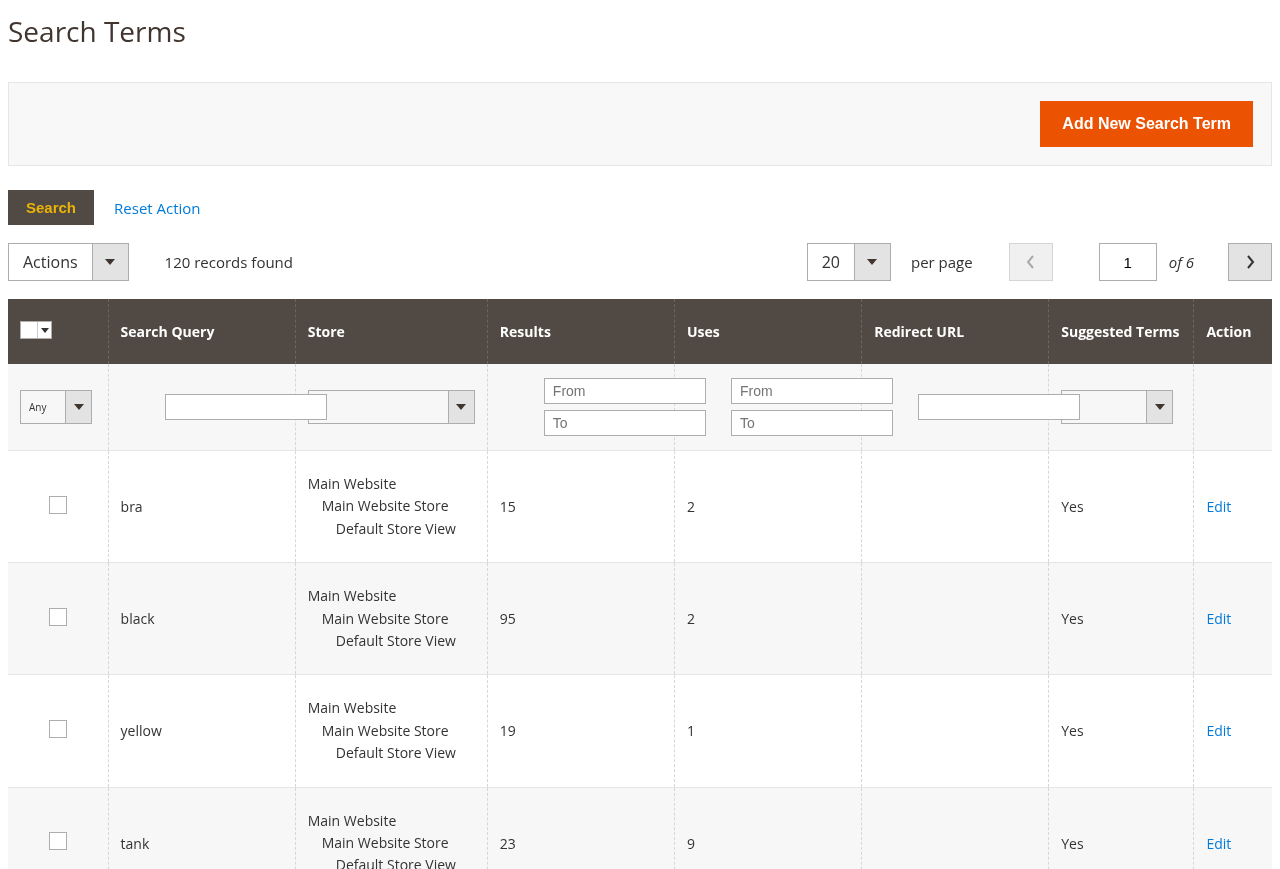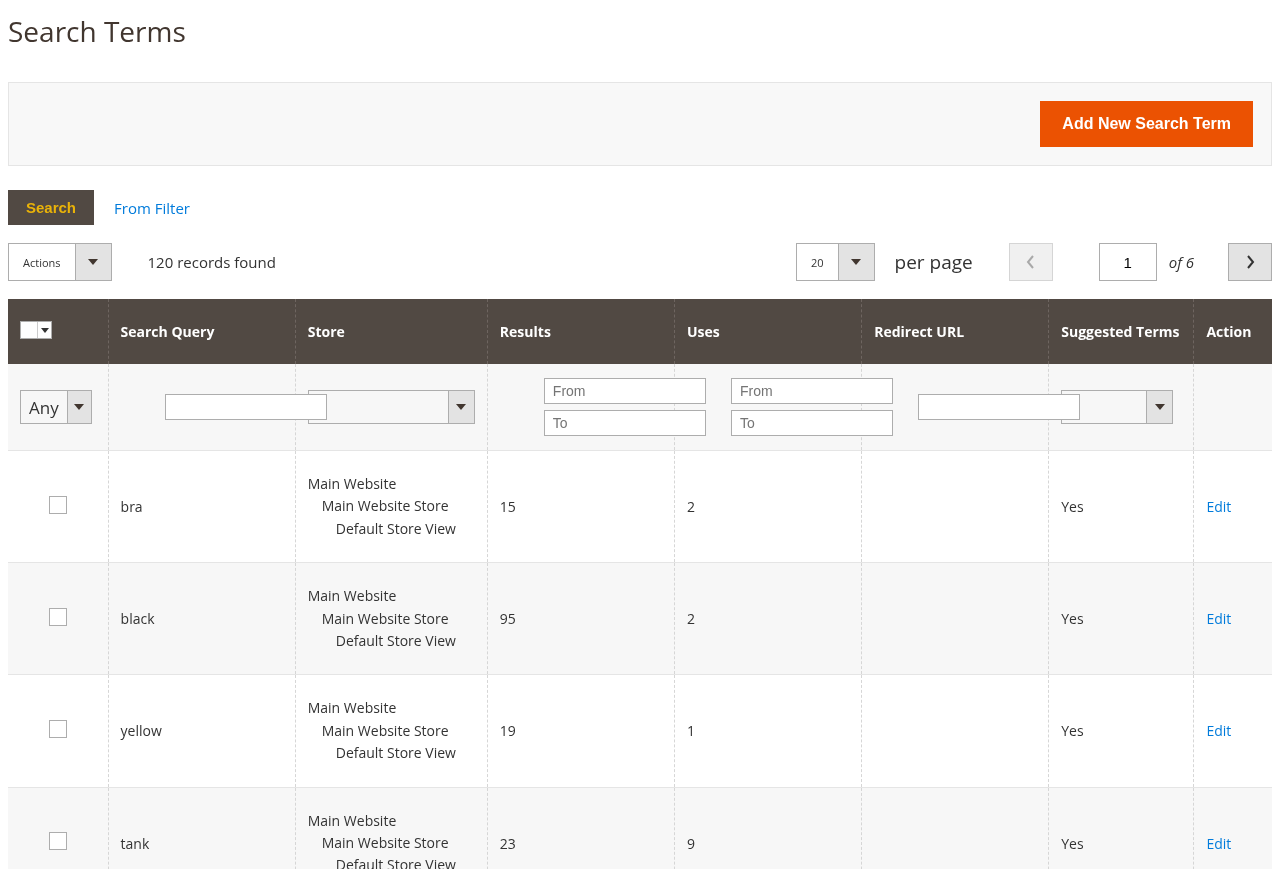--- a/index.html
+++ b/index.html
@@ -61,42 +61,42 @@
   gap: 12px;
 }
 .actions-select, .perpage-select {
   display: flex;
   align-items: stretch;
   border: 1px solid #adadad;
   height: 38px;
 }
 .actions-select .lbl, .perpage-select .lbl {
   padding: 8px 14px;
-  font-size: 11px;
+  font-size: 16px;
   display: flex;
   align-items: center;
 }
 .actions-select .caret-btn, .perpage-select .caret-btn {
   background: #e3e3e3;
   border-left: 1px solid #adadad;
   width: 36px;
   display: flex;
   align-items: center;
   justify-content: center;
   cursor: pointer;
 }
 .caret-down {
   width: 0; height: 0;
   border-left: 5px solid transparent;
   border-right: 5px solid transparent;
   border-top: 6px solid #41362f;
 }
 .records-found { font-size: 15px; margin-left: 24px; }
 .spacer { flex: 1; }
-.per-page-text { font-size: 19px; margin-left: 8px; margin-right: 24px; }
+.per-page-text { font-size: 15px; margin-left: 8px; margin-right: 24px; }
 .pager-btn {
   width: 44px; height: 38px;
   background: #e3e3e3;
   border: 1px solid #adadad;
   display: flex; align-items:center; justify-content:center;
   cursor: pointer;
 }
 .pager-btn.disabled { opacity: .5; cursor: default; }
 .pager-arrow svg { display:block; }
 .page-input {
@@ -170,21 +170,21 @@
   font-size: 14px;
   margin-left: 44px;
 }
 .filt-range .filt-input { margin-bottom: 6px; }
 .filt-range .filt-input:last-child { margin-bottom: 0; }
 .filt-select {
   display: flex; align-items:stretch;
   height: 34px; border:1px solid #adadad;
 }
 .filt-select .val {
-  flex:1; padding: 6px 8px; font-size:17px; display:flex; align-items:center;
+  flex:1; padding: 6px 8px; font-size:10px; display:flex; align-items:center;
 }
 .filt-select .caret-btn2 {
   background:#e3e3e3; border-left:1px solid #adadad;
   width:26px; display:flex;align-items:center;justify-content:center; cursor:pointer;
 }
 .chk {
   width: 18px; height: 18px;
   border: 1px solid #adadad;
   background: #fff;
   display: inline-block;
@@ -200,21 +200,21 @@
 <body>
 
 <h1 class="page-title">Search Terms</h1>
 
 <div class="top-bar">
   <button class="btn-primary">Add New Search Term</button>
 </div>
 
 <div class="toolbar-1">
   <button class="btn-dark">Search</button>
-  <span class="link">From Filter</span>
+  <span class="link">Reset Action</span>
 </div>
 
 <div class="toolbar-2">
   <div class="actions-select">
     <span class="lbl">Actions</span>
     <span class="caret-btn">
         <span class="caret-down"></span>
       </span>
   </div>
   <span class="records-found">120 records found</span>

